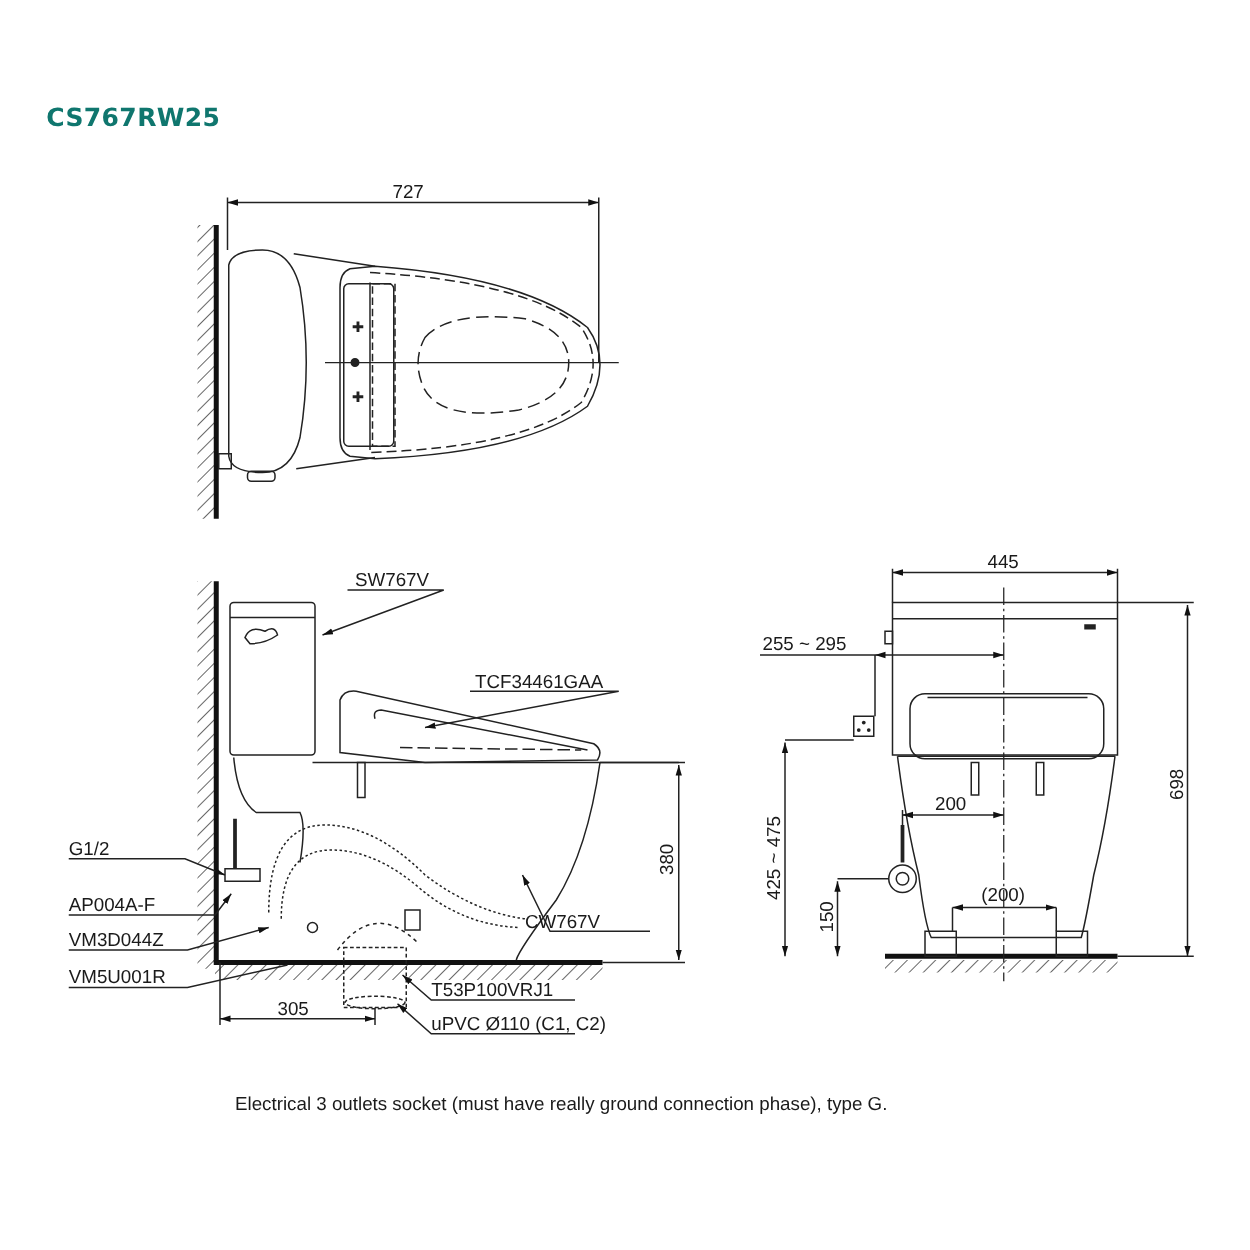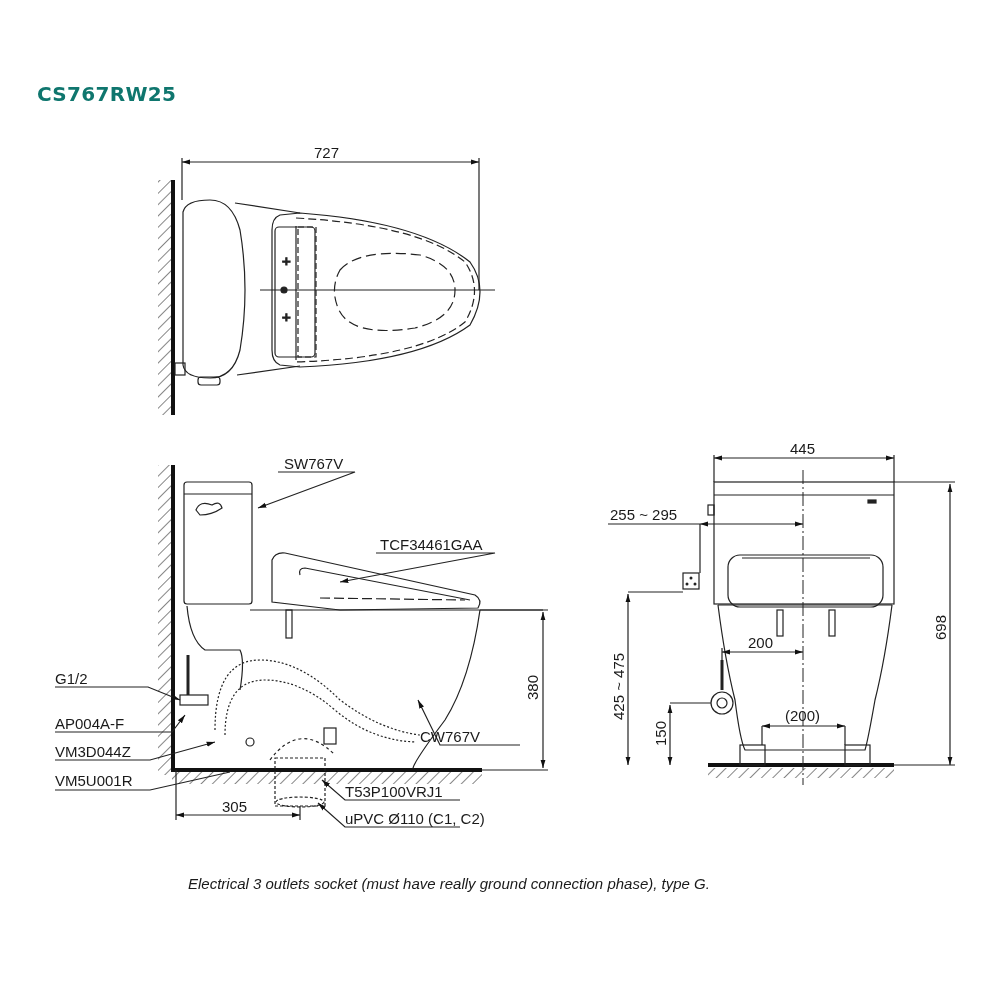--- a/index.html
+++ b/index.html
@@ -3,21 +3,21 @@
 <meta charset="utf-8">
 <style>
   html, body { margin:0; padding:0; background:#ffffff; }
   body { width:1000px; height:1000px; position:relative; overflow:hidden; font-family:"Liberation Sans", sans-serif; color:#111; }
   .title { position:absolute; left:37px; top:82px; font-family:"DejaVu Sans", sans-serif; font-weight:bold; font-size:20px; letter-spacing:0.3px; color:#0f766e; }
   svg.drawing { position:absolute; left:0; top:0; }
   .lbl { font-family:"Liberation Sans", sans-serif; font-size:15px; fill:#1a1a1a; }
   .dim { font-family:"Liberation Sans", sans-serif; font-size:15px; fill:#1a1a1a; }
   .note { position:absolute; left:163px; top:874px; font-size:15px; line-height:20px; color:#1a1a1a; }
   .note .row1 { display:flex; align-items:center; }
-  .note .row2 { padding-left:25px; font-style:italic; }
+  .note .row2 { padding-left:25px; }
   .sock { display:inline-block; width:14px; height:14px; border:1.5px solid #222; margin-right:6px; position:relative; box-sizing:border-box; }
   .sock i { position:absolute; width:3px; height:3px; background:#222; border-radius:50%; }
 </style>
 </head>
 <body>
 
 <div class="title">CS767RW25</div>
 
 <svg class="drawing" width="1000" height="1000" viewBox="0 0 1000 1000">
   <defs>

